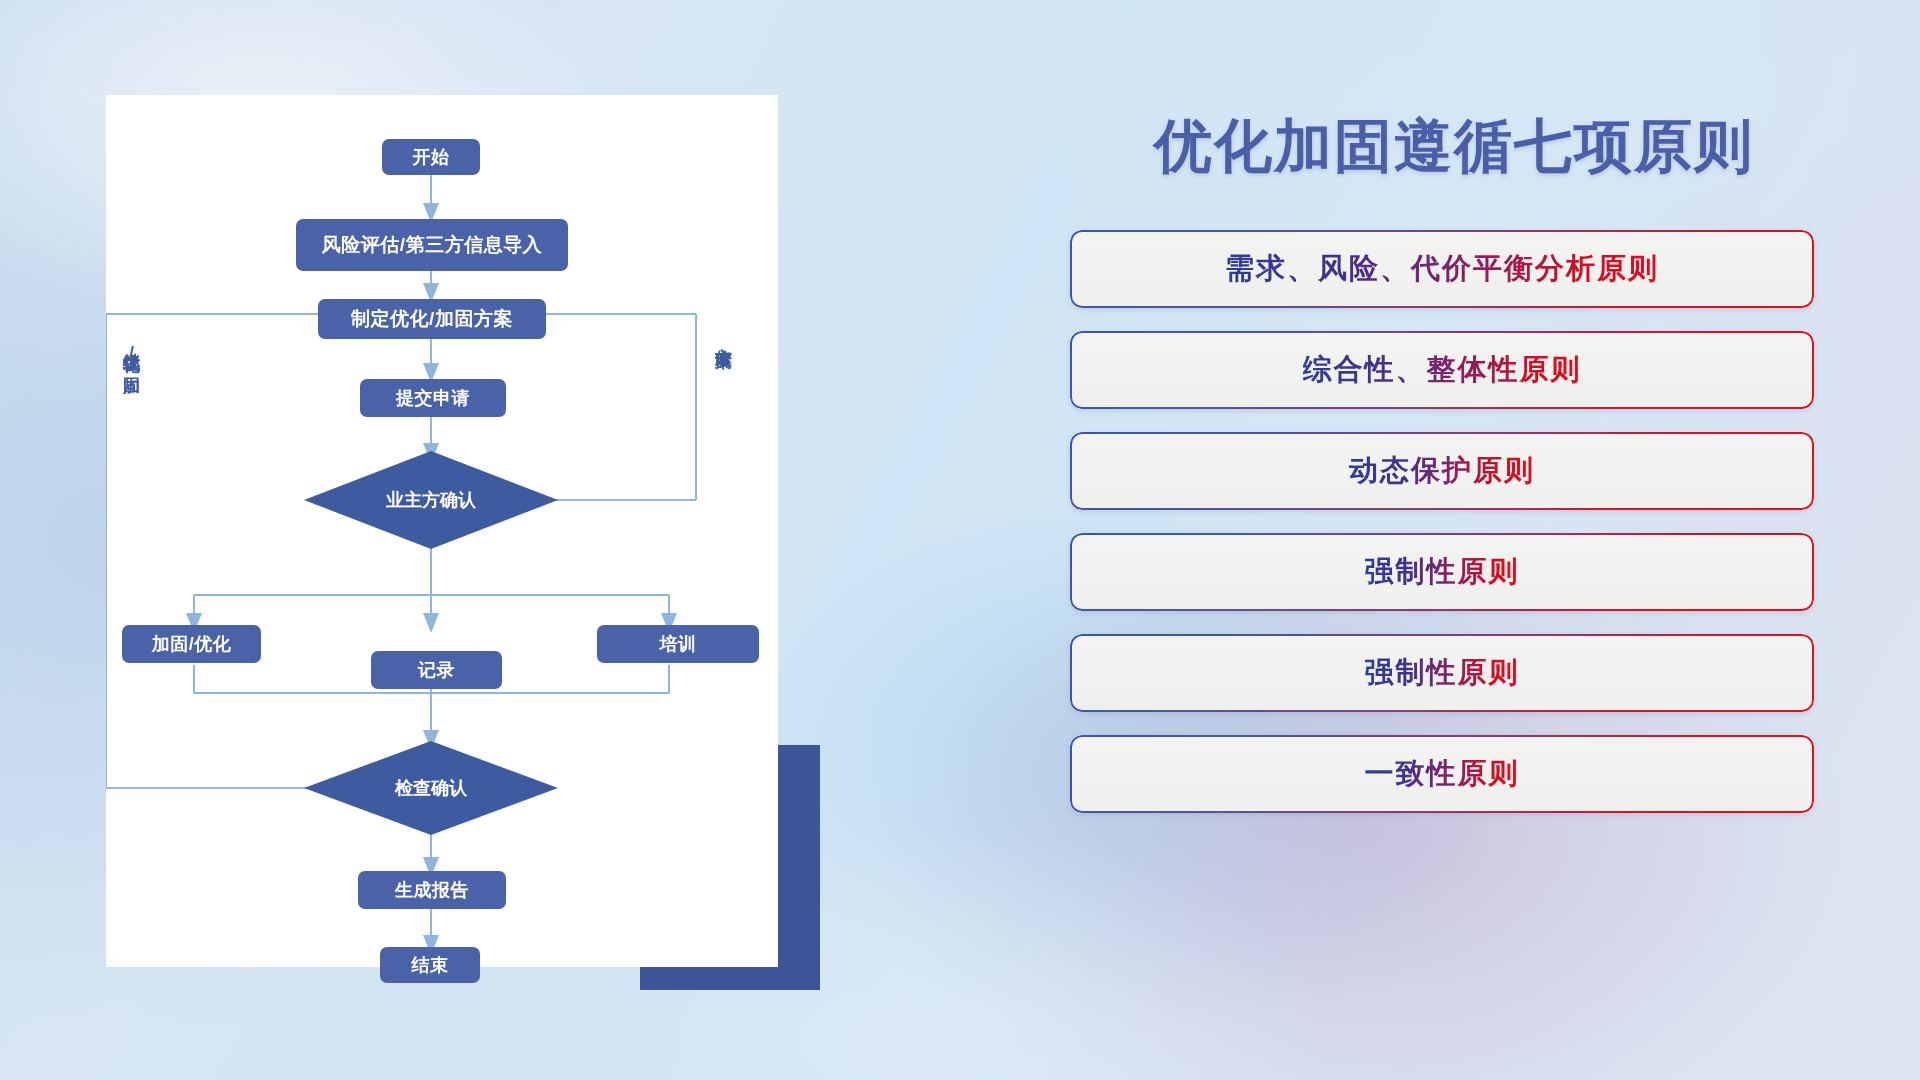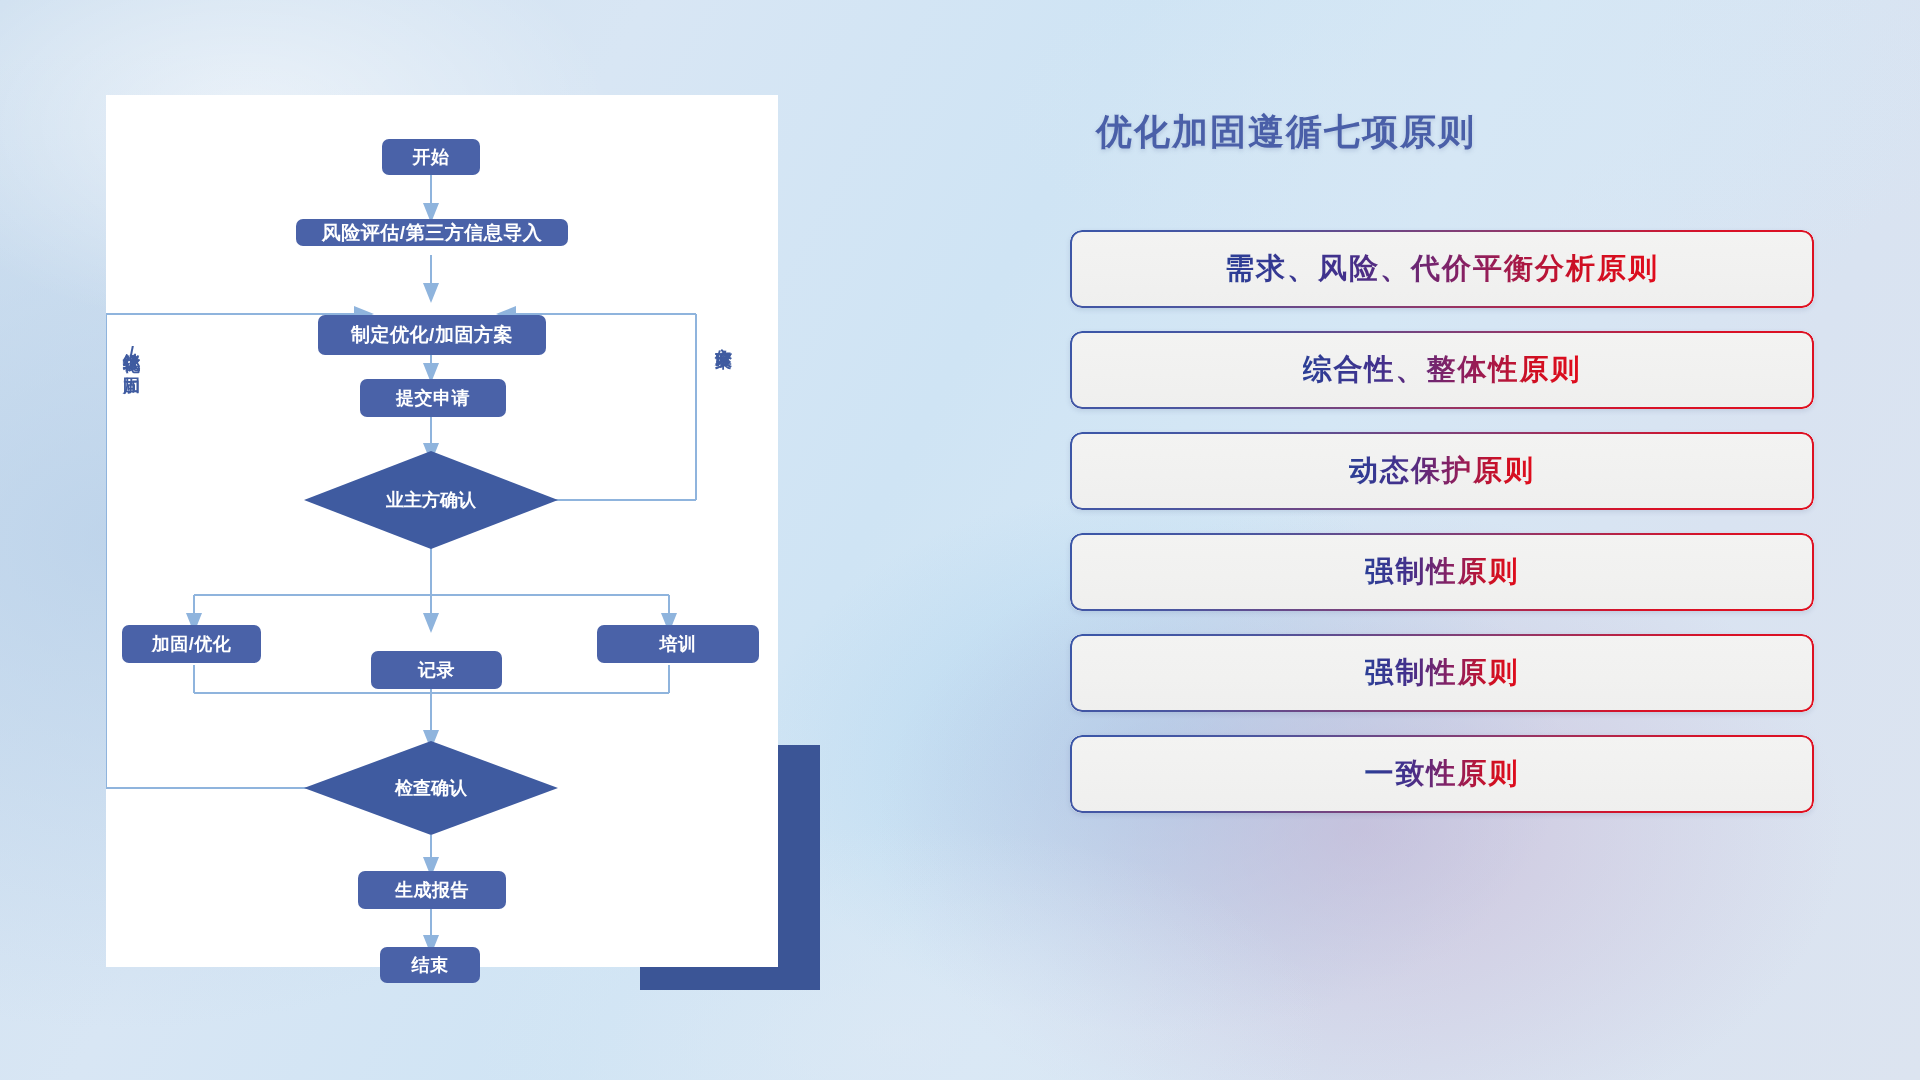--- a/index.html
+++ b/index.html
@@ -107,23 +107,23 @@
     font-size: 17px;
     font-weight: bold;
     line-height: 1.06;
     letter-spacing: 1px;
     z-index: 4;
   }
 
   
   .title {
     position: absolute;
-    left: 1096px;
+    left: 1154px;
     top: 108px;
-    font-size: 36px;
+    font-size: 58px;
     font-weight: bold;
     color: #4a5fa8;
     letter-spacing: 2px;
     text-shadow: 0 2px 4px rgba(120,140,180,0.35);
     z-index: 5;
     white-space: nowrap;
   }
 
   .principles {
     position: absolute;
@@ -223,25 +223,25 @@
           <line x1="420" y1="405" x2="590" y2="405"></line>
           <line x1="590" y1="405" x2="590" y2="219"></line>
           <line x1="590" y1="219" x2="400" y2="219" marker-end="url(#ahl)"></line>
         </g>
       </svg>
 
       <div class="node sm" style="left:276px; top:44px; width:98px; height:36px;">
         <span>开始</span>
       </div>
 
-      <div class="node md" style="left:190px; top:124px; width:272px; height:27px;">
+      <div class="node md" style="left:190px; top:124px; width:272px; height:52px;">
         <span>风险评估/第三方信息导入</span>
       </div>
 
-      <div class="node md" style="left:212px; top:204px; width:228px; height:40px;margin-top:16px;">
+      <div class="node md" style="left:212px; top:204px; width:228px; height:40px;">
         <span>制定优化/加固方案</span>
       </div>
 
       <div class="node sm" style="left:254px; top:284px; width:146px; height:38px;">
         <span>提交申请</span>
       </div>
 
       <div class="diamond" style="left:198px; top:356px; width:254px; height:98px;">
         <div class="dshape"></div>
         <div class="dlabel">业主方确认</div>

